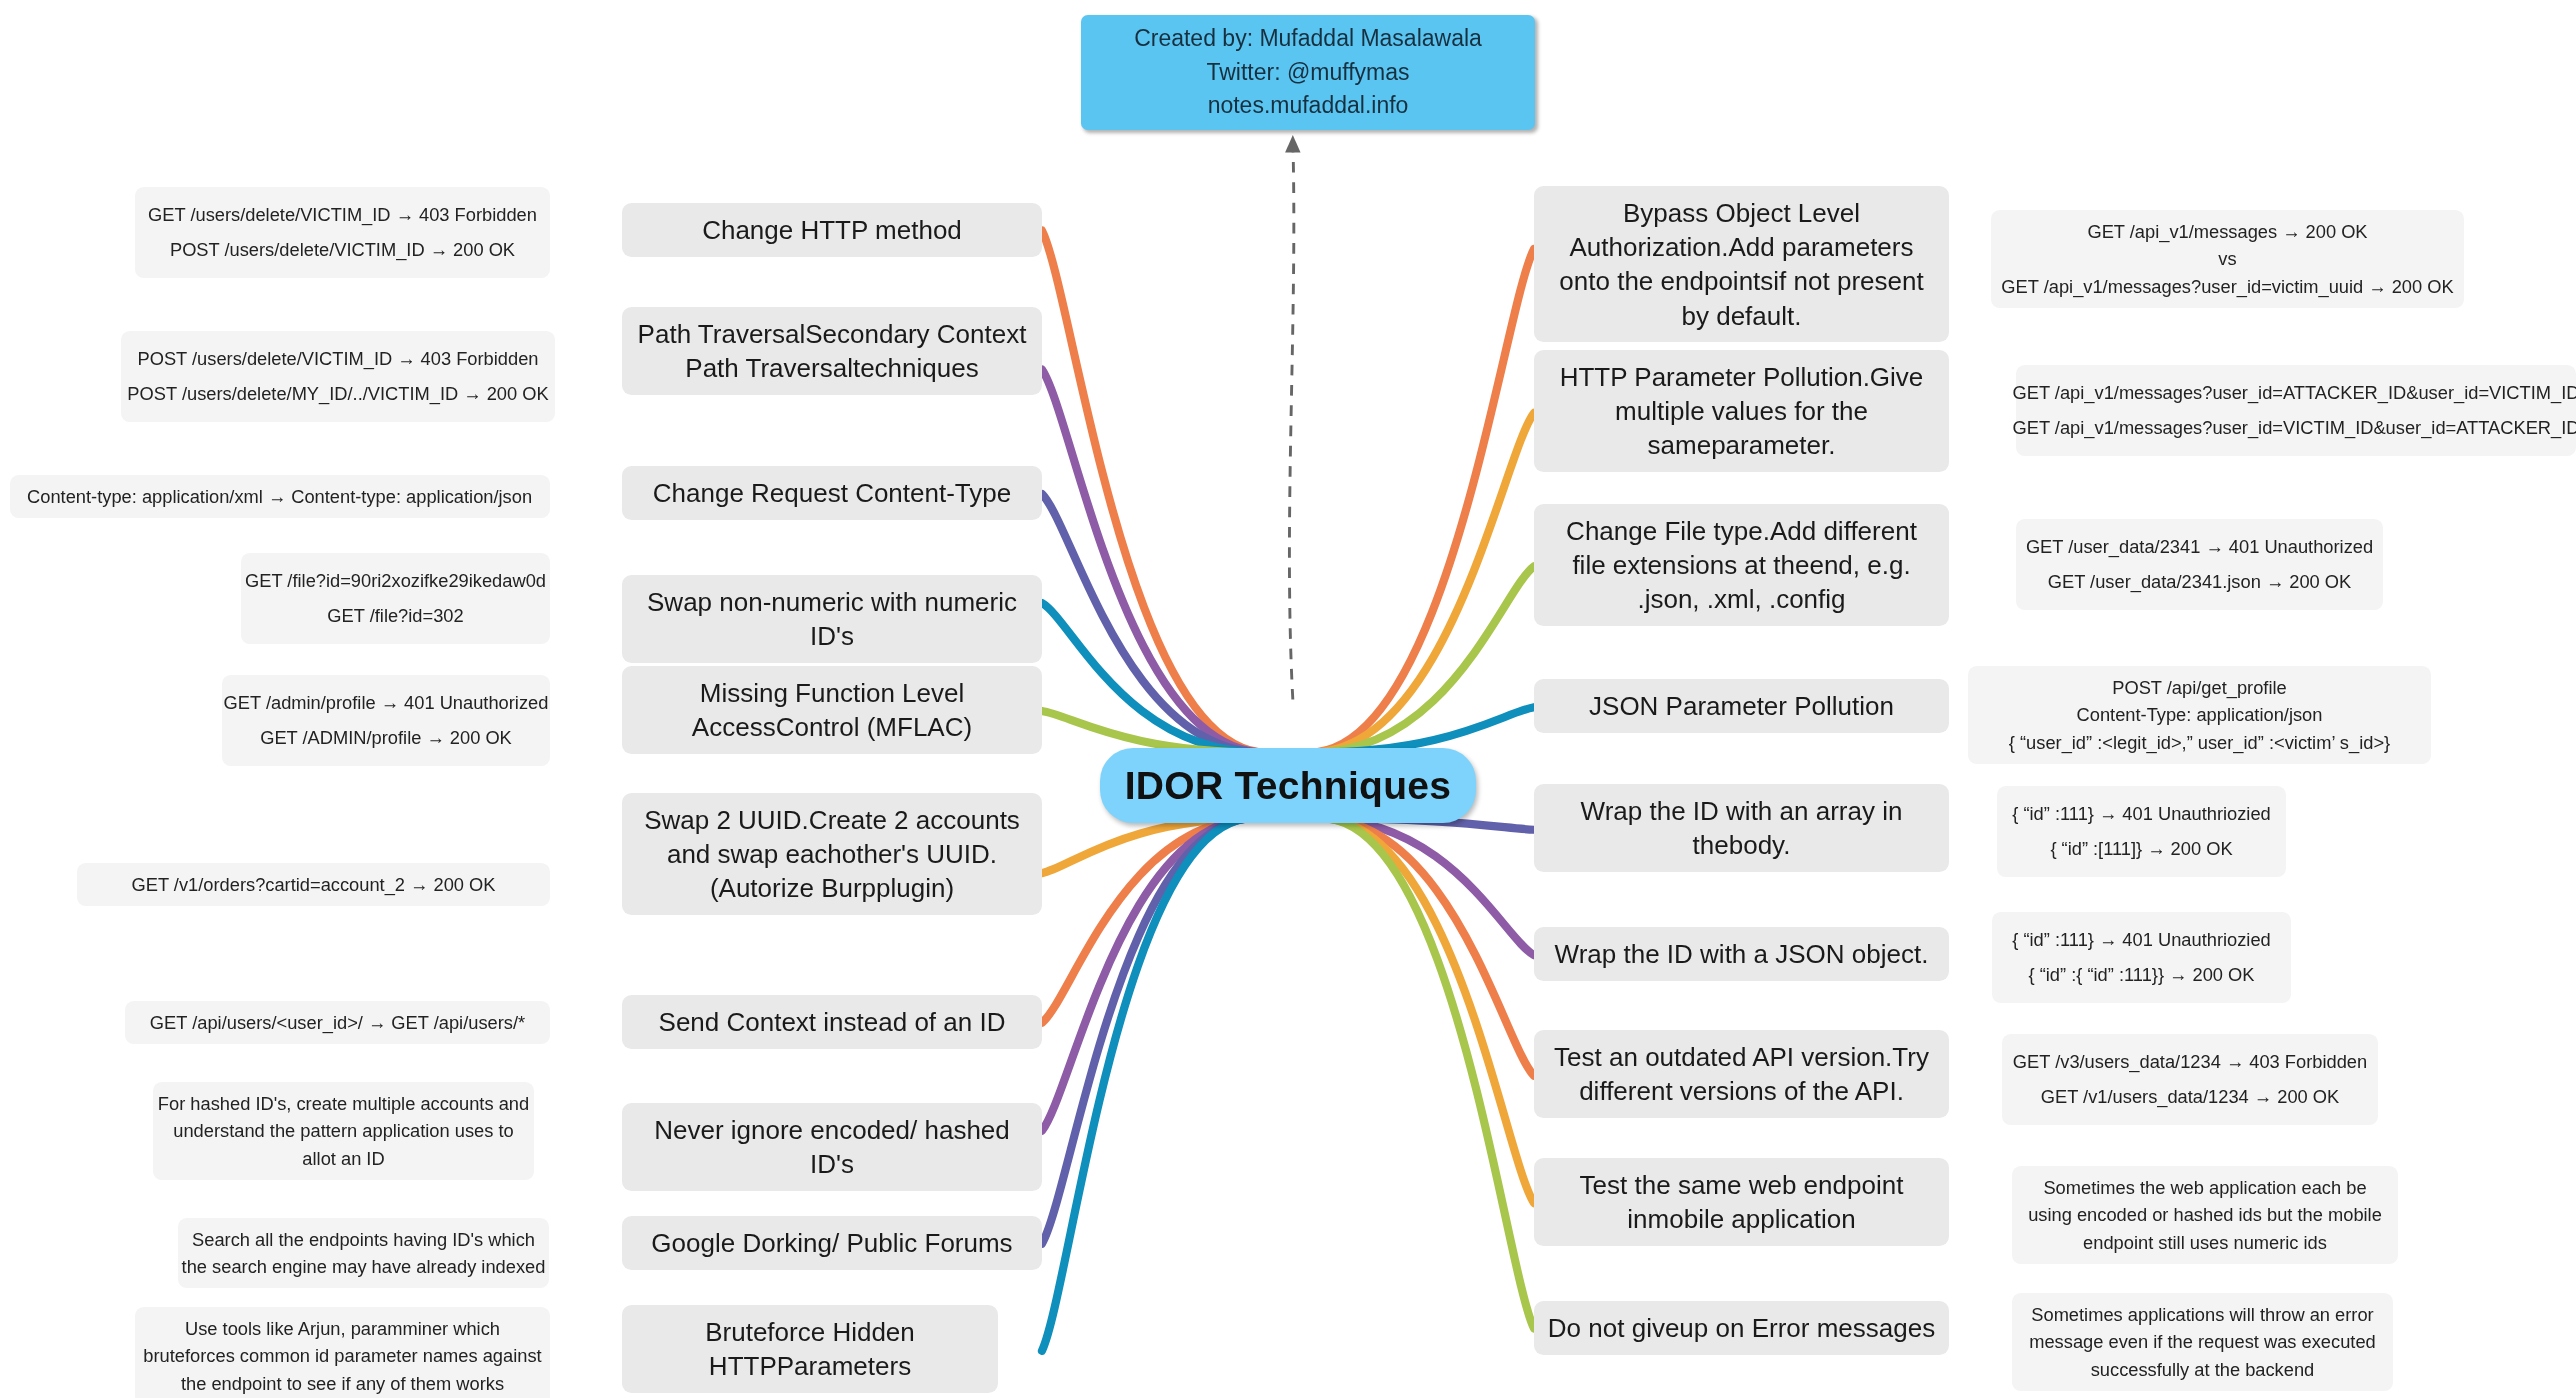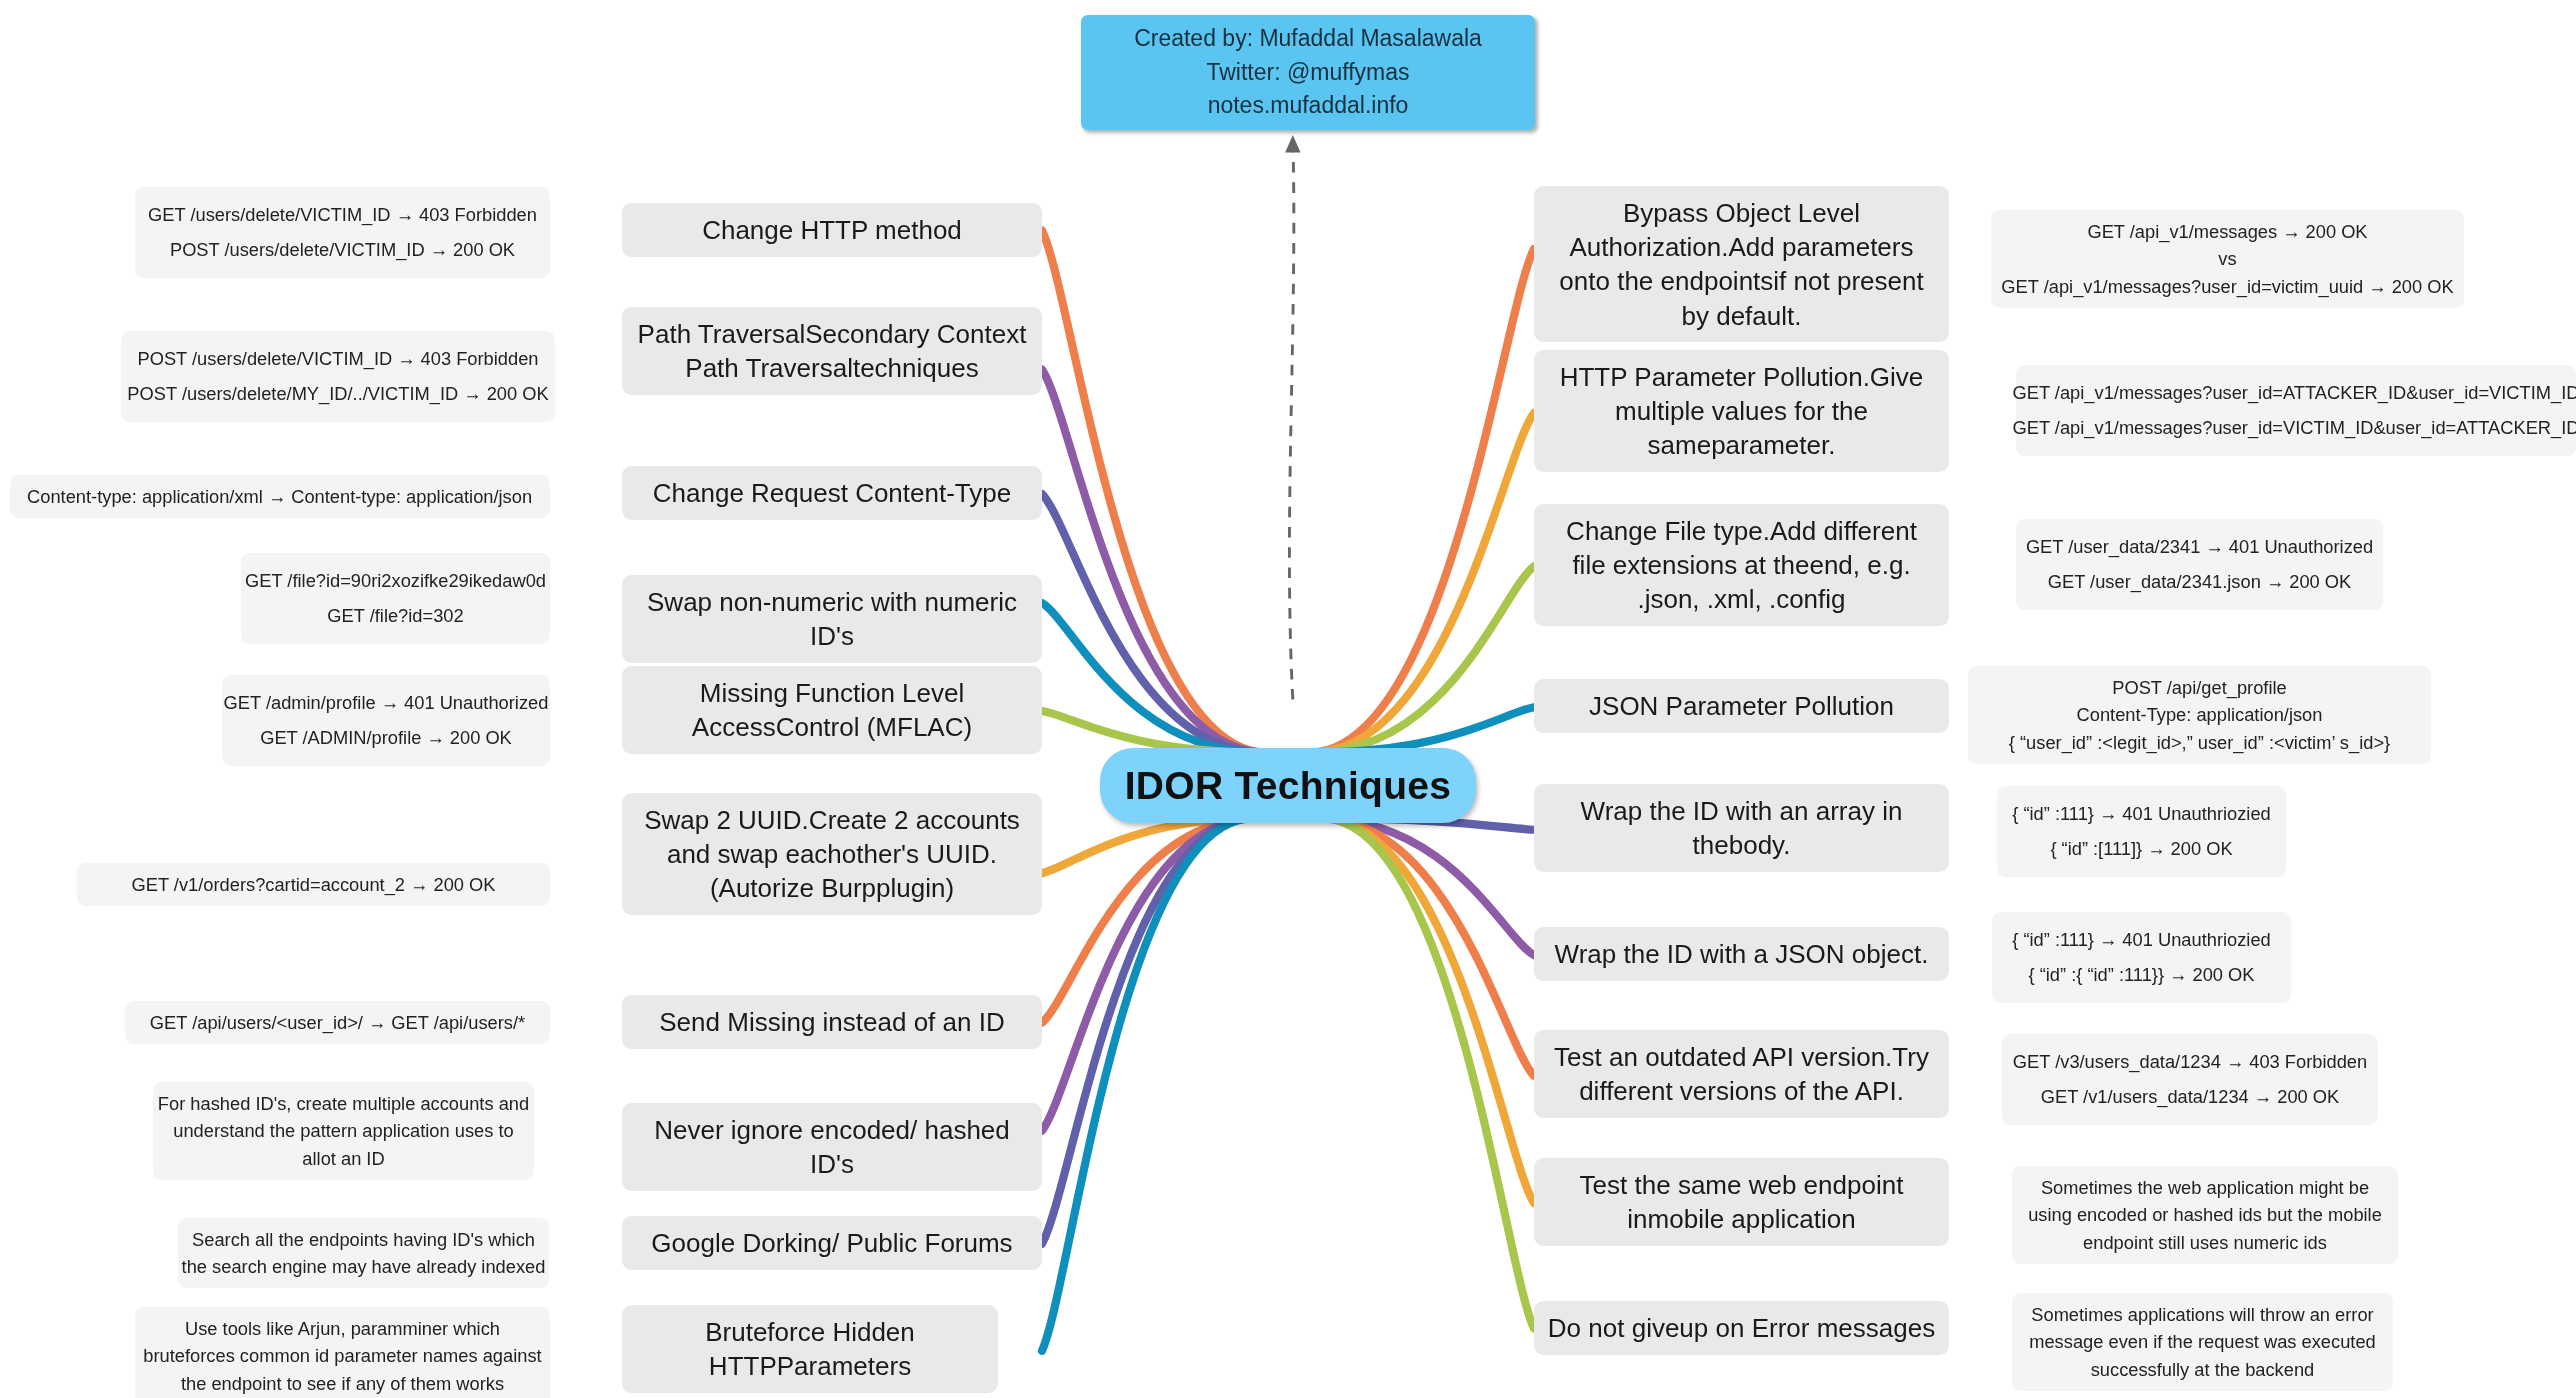--- a/index.html
+++ b/index.html
@@ -110,21 +110,21 @@
       </div>
       <div class="node topic" style="left: 622px; top: 793px; width: 420px;">
         <div><span class="ln">Swap 2 UUID.</span><span class="ln">Create 2 accounts and swap each</span><span class="ln">other's UUID. (Autorize Burp</span><span class="ln">plugin)</span></div>
       </div>
       <div class="node detail" style="left: 77px; top: 863px; width: 473px;">
         <div>
           <span class="ln">GET /v1/orders?cartid=account_2 → 200 OK</span>
         </div>
       </div>
       <div class="node topic" style="left: 622px; top: 995px; width: 420px;">
-        <div><span class="ln">Send Missing instead of an ID</span></div>
+        <div><span class="ln">Send Context instead of an ID</span></div>
       </div>
       <div class="node detail" style="left: 125px; top: 1001px; width: 425px;">
         <div>
           <span class="ln">GET /api/users/&lt;user_id&gt;/ → GET /api/users/*</span>
         </div>
       </div>
       <div class="node topic" style="left: 622px; top: 1103px; width: 420px;">
         <div><span class="ln">Never ignore encoded/ hashed ID's</span></div>
       </div>
       <div class="node detail" style="left: 153px; top: 1082px; width: 381px;">
@@ -216,21 +216,21 @@
         <div>
           <span class="ln">GET /v3/users_data/1234 → 403 Forbidden</span>
           <span class="ln">GET /v1/users_data/1234 → 200 OK</span>
         </div>
       </div>
       <div class="node topic" style="left: 1534px; top: 1158px; width: 415px;">
         <div><span class="ln">Test the same web endpoint in</span><span class="ln">mobile application</span></div>
       </div>
       <div class="node detail" style="left: 2012px; top: 1166px; width: 386px;">
         <div>
-          <span class="ln">Sometimes the web application might be</span>
+          <span class="ln">Sometimes the web application each be</span>
           <span class="ln">using encoded or hashed ids but the mobile</span>
           <span class="ln">endpoint still uses numeric ids</span>
         </div>
       </div>
       <div class="node topic" style="left: 1534px; top: 1301px; width: 415px;">
         <div><span class="ln">Do not giveup on Error messages</span></div>
       </div>
       <div class="node detail" style="left: 2012px; top: 1293px; width: 381px;">
         <div>
           <span class="ln">Sometimes applications will throw an error</span>

